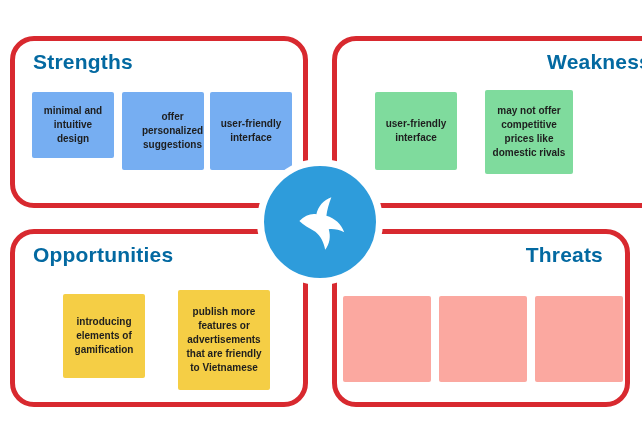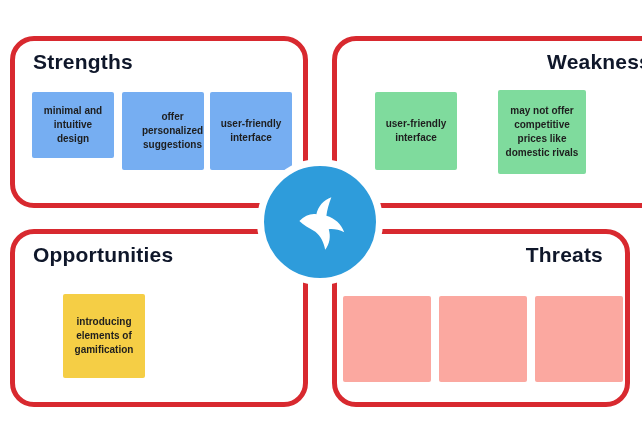--- a/index.html
+++ b/index.html
@@ -21,21 +21,21 @@
   #q-strengths    { left: 10px;  top: 36px;  width: 298px; height: 172px; }
   #q-weakness     { left: 332px; top: 36px;  width: 346px; height: 172px; }
   #q-opportunities{ left: 10px;  top: 229px; width: 298px; height: 178px; }
   #q-threats      { left: 332px; top: 229px; width: 298px; height: 178px; padding-left: 40px; }
 
   .quad h2 {
     position: absolute;
     margin: 0;
     font-size: 21px;
     font-weight: 700;
-    color: #0f172a;
+    color: #0369a1;
     letter-spacing: 0.2px;
   }
   .title-left  { left: 18px; top: 9px; }
   .title-right { right: 22px; top: 9px; }
 
   .note {
     position: absolute;
     box-sizing: border-box;
     display: flex;
     align-items: center;
@@ -52,21 +52,21 @@
   .note-green  { background: #7fdb9d; }
   .note-yellow { background: #f5ce45; }
   .note-pink   { background: #fba8a0; }
 
   
   .s1 { left: 17px;  top: 51px; width: 82px; height: 66px; }
   .s2 { left: 107px; top: 51px; width: 82px; height: 78px; padding-left: 24px; }
   .s3 { left: 195px; top: 51px; width: 82px; height: 78px; }
   
   .w1 { left: 38px;  top: 51px; width: 82px; height: 78px; }
-  .w2 { left: 161px; top: 49px; width: 88px; height: 84px; }
+  .w2 { left: 148px; top: 49px; width: 88px; height: 84px; }
   
   .o1 { left: 48px;  top: 60px; width: 82px; height: 84px; }
   .o2 { left: 163px; top: 56px; width: 92px; height: 100px; }
   
   .t1 { left: 6px;   top: 62px; width: 88px; height: 86px; }
   .t2 { left: 102px; top: 62px; width: 88px; height: 86px; }
   .t3 { left: 198px; top: 62px; width: 88px; height: 86px; }
 
   .center-logo {
     position: absolute;
@@ -97,20 +97,21 @@
 
   <section class="quad" id="q-weakness">
     <h2 class="title-right">Weakness</h2>
     <div class="note note-green w1">user-friendly interface</div>
     <div class="note note-green w2">may not offer competitive prices like domestic rivals</div>
   </section>
 
   <section class="quad" id="q-opportunities">
     <h2 class="title-left">Opportunities</h2>
     <div class="note note-yellow o1">introducing elements of gamification</div>
+    <div class="note note-yellow o2">publish more features or advertisements that are friendly to Vietnamese</div>
   </section>
 
   <section class="quad" id="q-threats">
     <h2 class="title-right">Threats</h2>
     <div class="note note-pink t1"></div>
     <div class="note note-pink t2"></div>
     <div class="note note-pink t3"></div>
   </section>
 
   <div class="center-logo">

